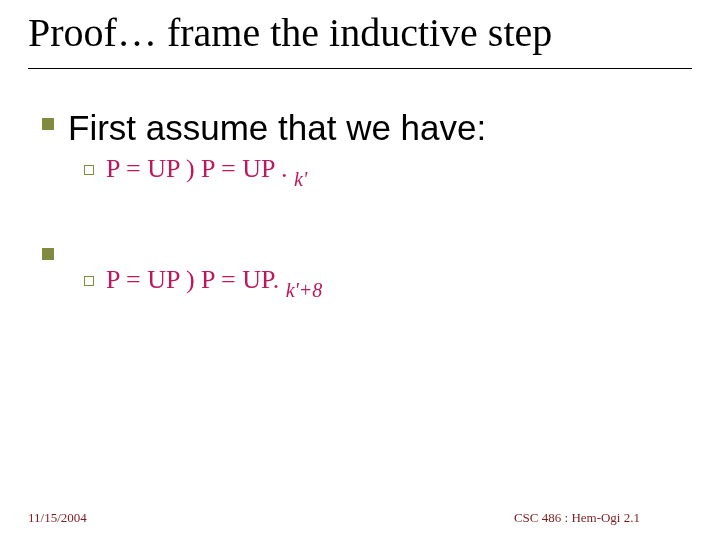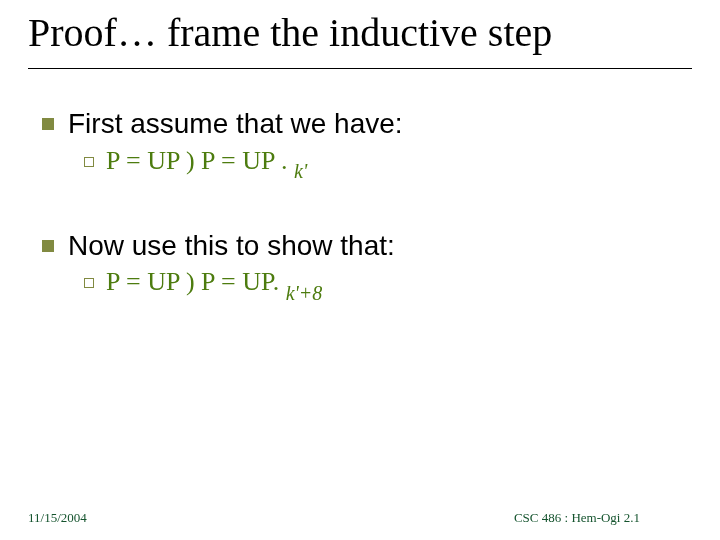--- a/index.html
+++ b/index.html
@@ -39,59 +39,59 @@
   .block { margin-bottom: 48px; }
   .bul1 {
     width: 12px; height: 12px;
     background: #818a41;
     margin-top: 11px;
     margin-right: 14px;
     flex: 0 0 auto;
   }
   .lvl1-text {
     font-family: Arial, Helvetica, sans-serif;
-    font-size: 28px;
+    font-size: 35px;
     color: #000;
     line-height: 1.2;
   }
   .sub {
     display: flex;
     align-items: flex-start;
     padding-left: 42px;
     margin-top: 2px;
   }
   .bul2 {
     width: 10px; height: 10px;
     border: 1px solid #818a41;
     margin-top: 12px;
     margin-right: 12px;
     flex: 0 0 auto;
   }
   .lvl2-text {
     font-family: "Times New Roman", serif;
     font-size: 26px;
-    color: #4d7c0f;
+    color: #be185d;
     line-height: 1.25;
   }
   .lvl2-text .sub-it {
     font-style: italic;
     font-size: 20px;
     vertical-align: sub;
     position: relative;
     top: 3px;
   }
   .footer {
     position: absolute;
     bottom: 14px;
     left: 0;
     width: 100%;
     display: flex;
     font-family: "Times New Roman", Garamond, serif;
     font-size: 13px;
-    color: #14532d;
+    color: #7f1d1d;
   }
   .footer .date { padding-left: 28px; flex: 0 0 auto; }
   .footer .center { flex: 1 1 auto; text-align: right; }
   .footer .pad { flex: 0 0 80px; }
 </style>
 </head>
 <body>
 
 <div class="slide">
 
@@ -110,21 +110,20 @@
         <span class="bul2"></span>
         <span class="lvl2-text">
           <span>P  = UP </span><span>)</span><span> P  = UP </span><span>. </span><span class="sub-it">k'</span>
         </span>
       </div>
     </div>
 
     <div class="block">
       <div class="point">
         <span class="bul1"></span>
-        <span class="lvl1-text">Now use this to show that:</span>
       </div>
       <div class="sub">
         <span class="bul2"></span>
         <span class="lvl2-text">
           <span>P  = UP </span><span>)</span><span> P  = UP</span><span>. </span><span class="sub-it">k'+8</span>
         </span>
       </div>
     </div>
 
   </div>

